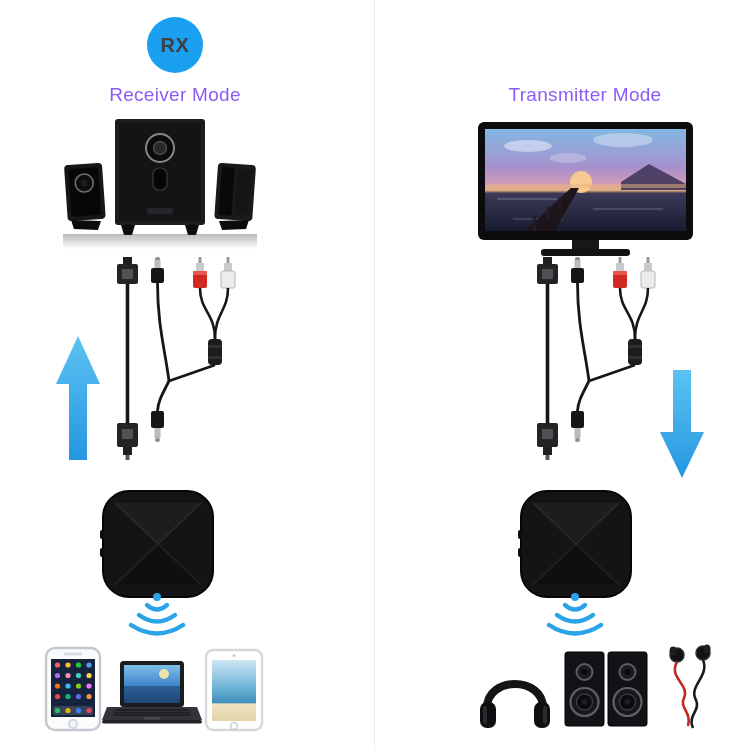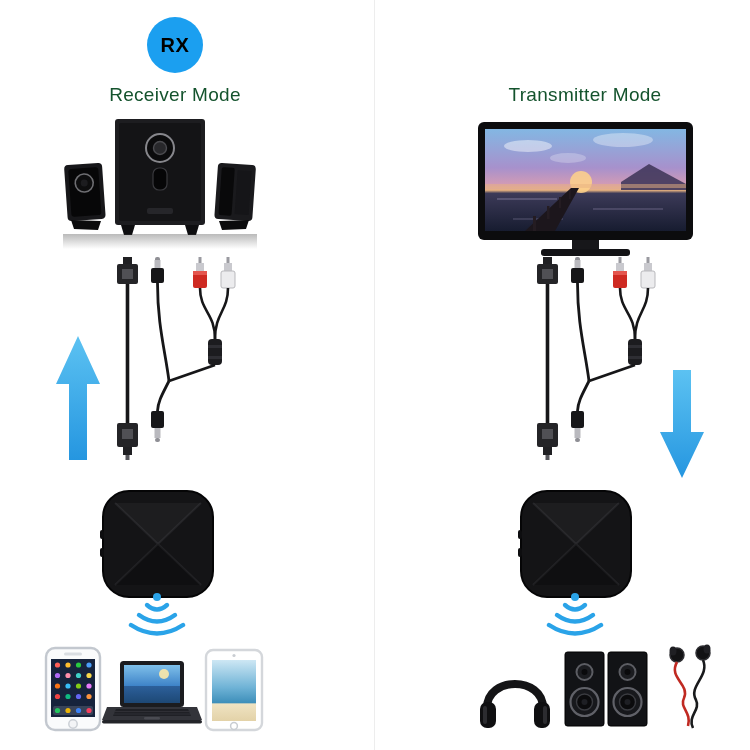--- a/index.html
+++ b/index.html
@@ -6,27 +6,27 @@
   .canvas{
     position:relative;width:750px;height:750px;background:#ffffff;
     font-family:"Liberation Sans",sans-serif;overflow:hidden;margin:0 auto;
   }
   .abs{position:absolute;}
   .panel{position:absolute;top:0;width:375px;height:750px;}
   .panel-left{left:0;}
   .panel-right{left:375px;}
   .divider{position:absolute;left:374px;top:0;width:1px;height:750px;background:#ededed;}
   .badge{
-    width:56px;height:56px;border-radius:50%;background:#1b9ff0;color:#000000;
+    width:56px;height:56px;border-radius:50%;background:#1b9ff0;color:#404040;
     display:flex;align-items:center;justify-content:center;
     font-size:20px;font-weight:bold;letter-spacing:0.5px;
   }
   .mode-title{
     position:absolute;text-align:center;font-size:19px;font-weight:500;
-    color:#14532d;letter-spacing:0.3px;
+    color:#8b5cf6;letter-spacing:0.3px;
   }
 </style>
 </head>
 <body>
 
 <div class="canvas">
 
   <div class="divider"></div>
 
   <section class="panel panel-left">

